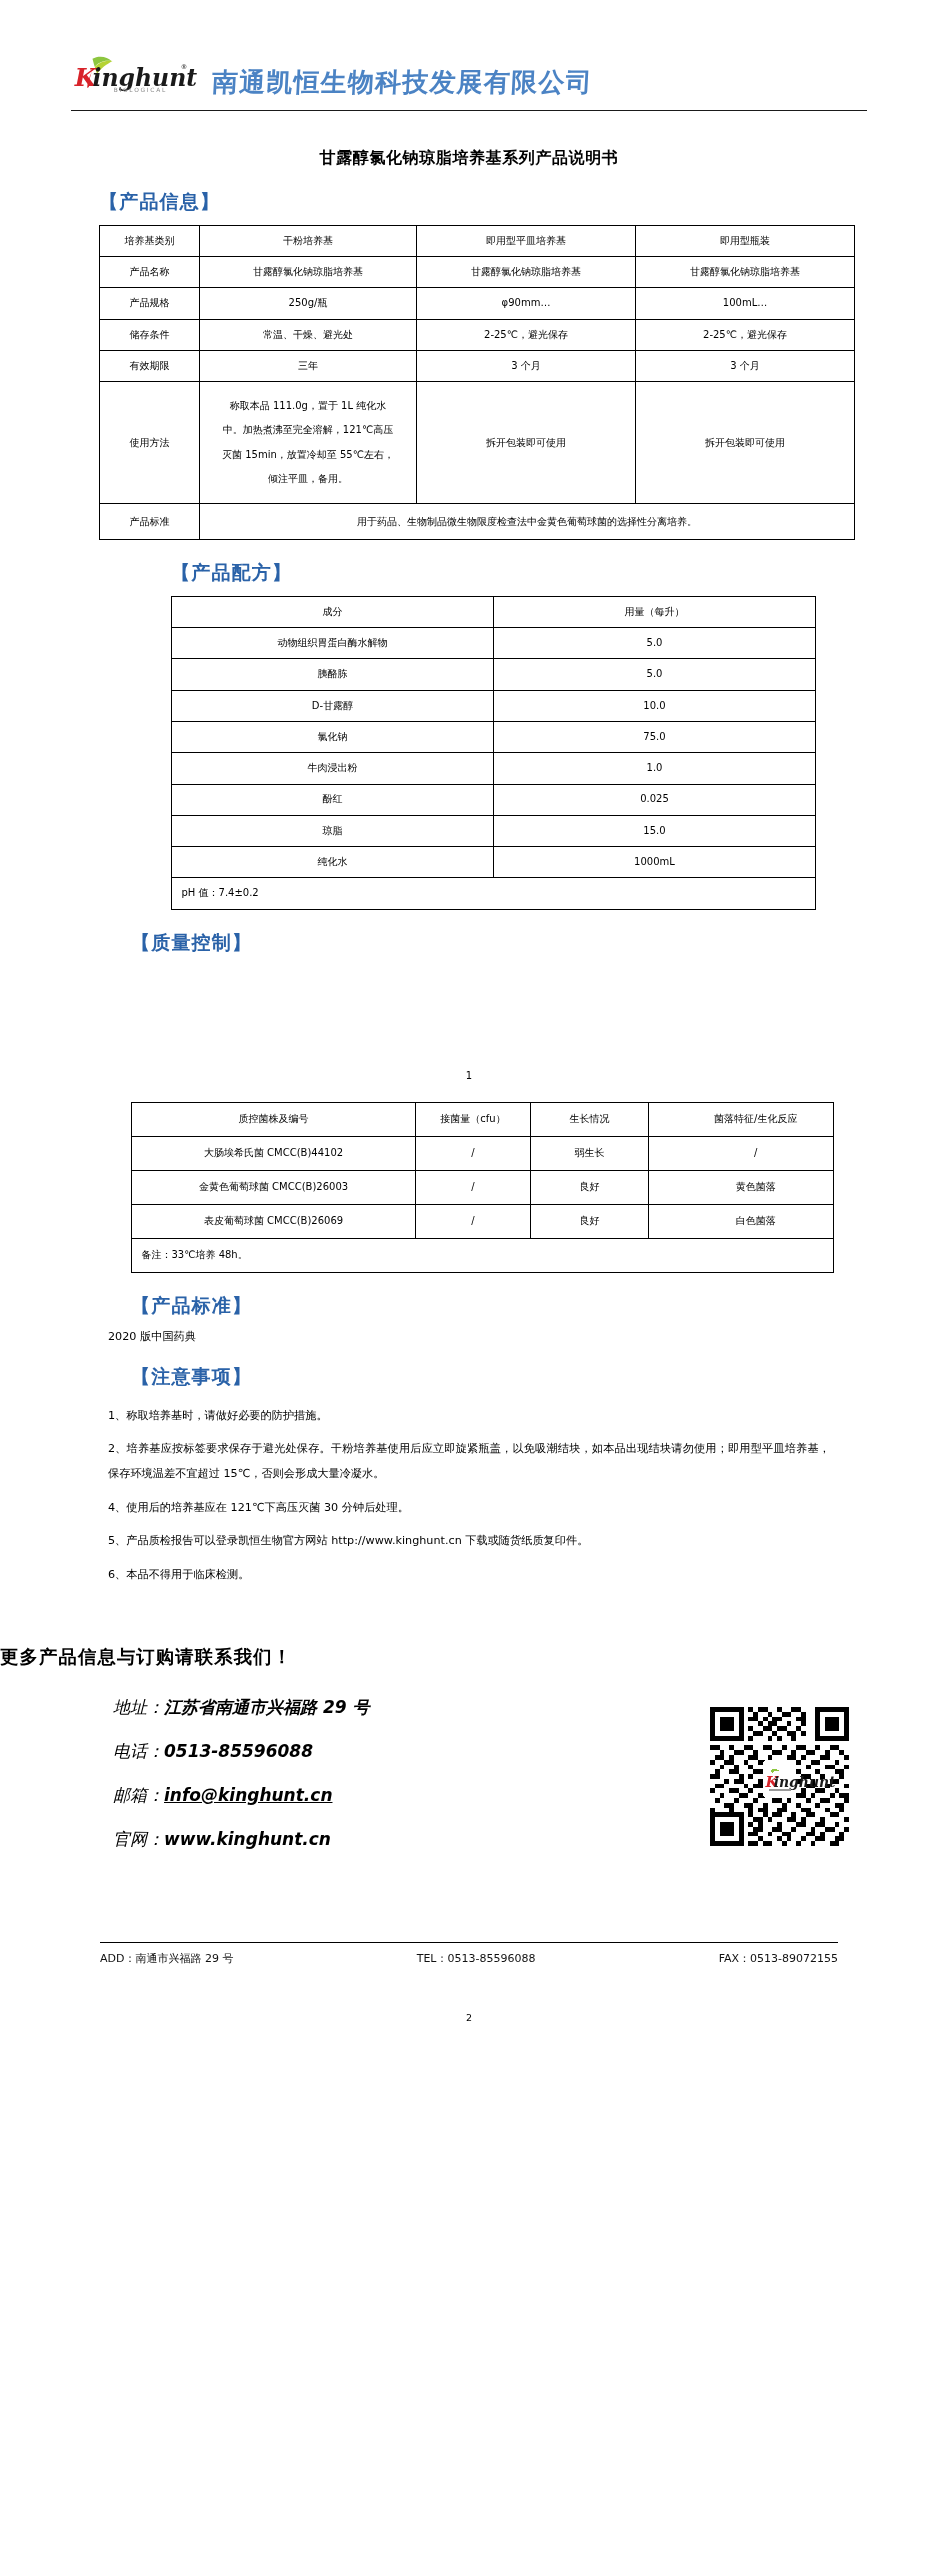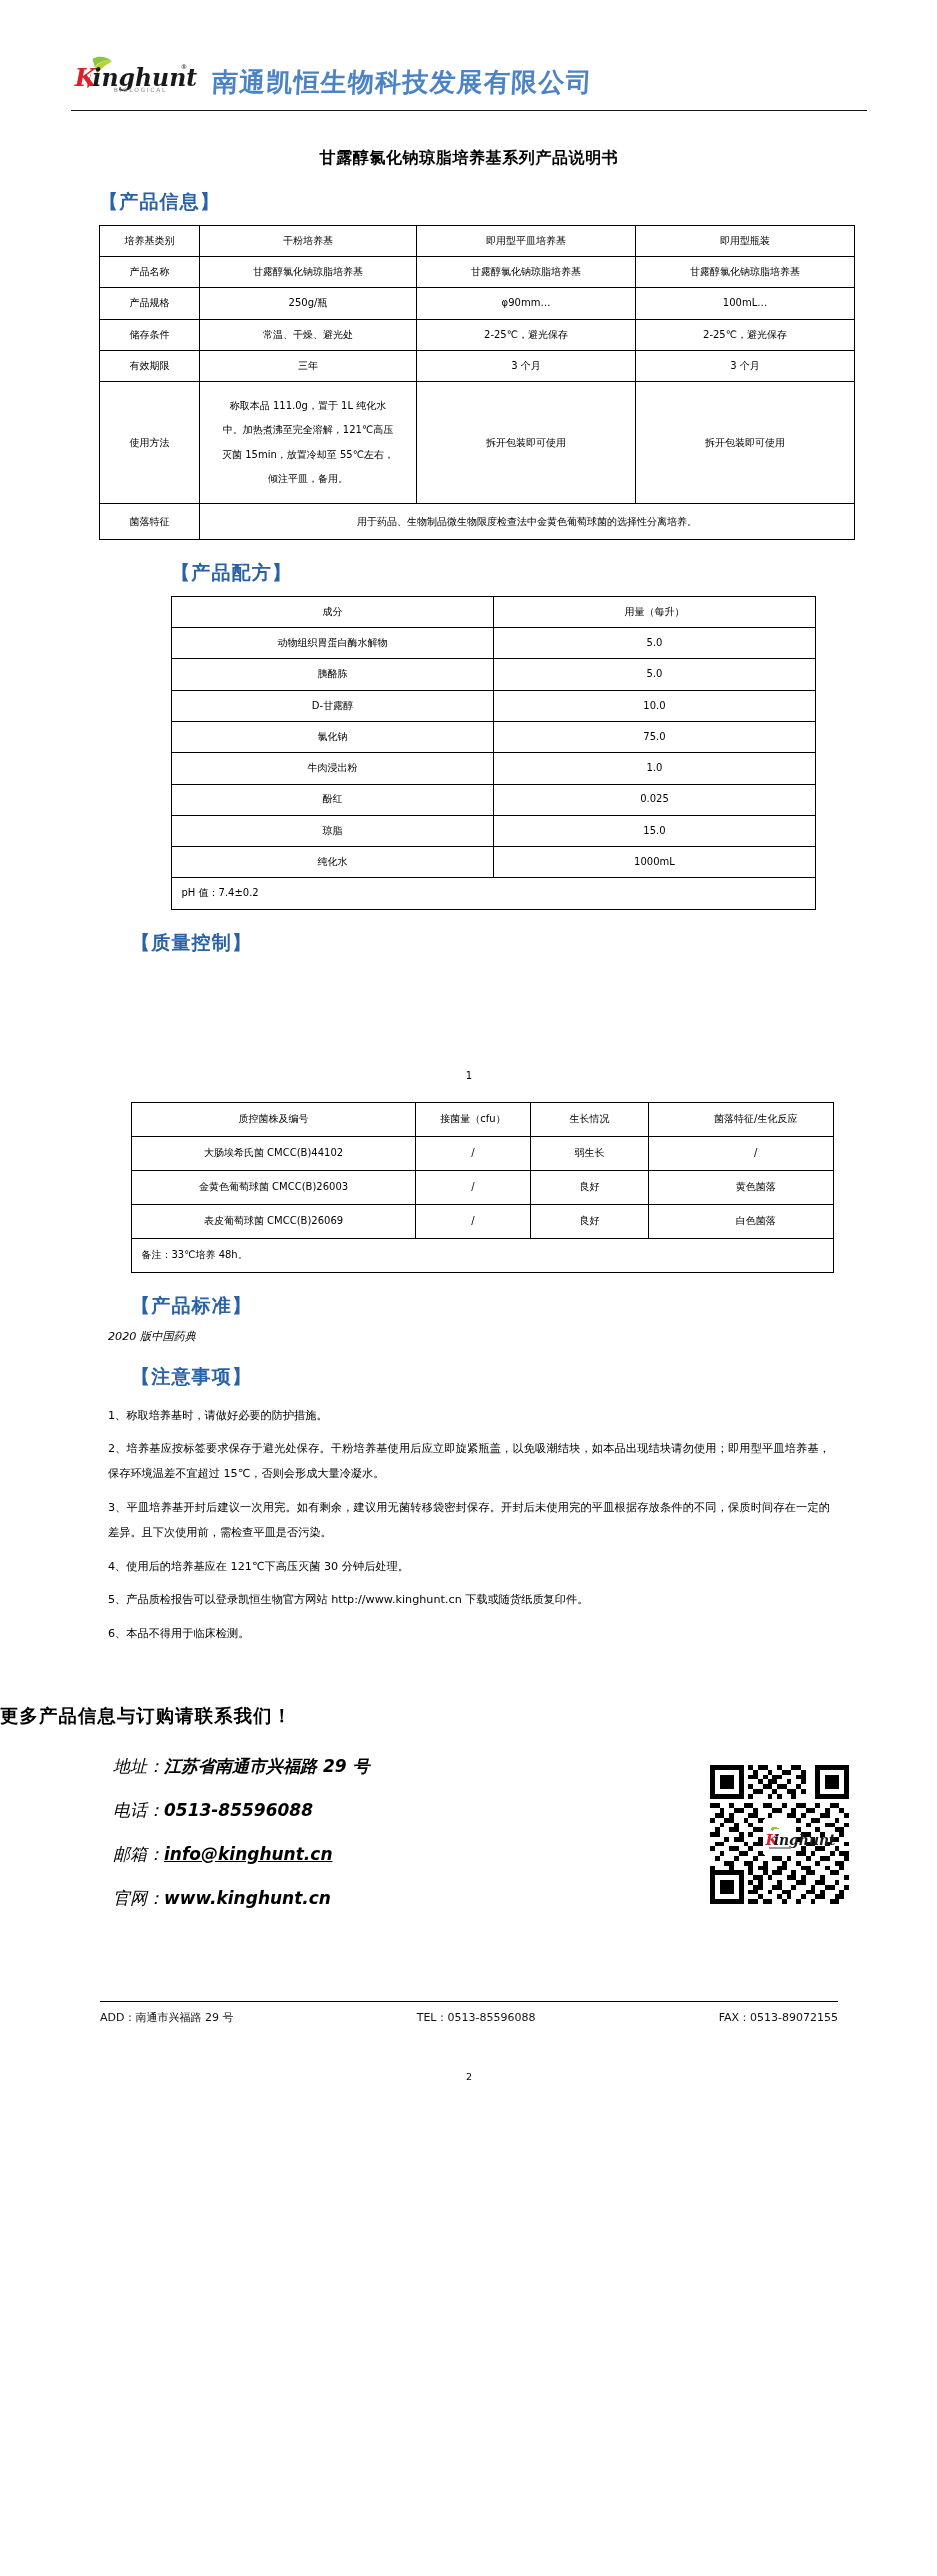--- a/index.html
+++ b/index.html
@@ -109,21 +109,20 @@
     font-family:"DejaVu Sans", sans-serif;
     font-size:10px;
     margin:0 0 21px 0;
   }
 
   
   .std-text {
     font-family:"DejaVu Sans", sans-serif;
     font-size:11.2px;
     margin:8.3px 0 0 108px;
-    font-style:italic;
   }
   .notes { margin:13px 108px 14px 108px; }
   .note-item {
     font-family:"DejaVu Sans", sans-serif;
     font-size:11.2px;
     line-height:2.25;
     margin-bottom:8.3px;
     text-align:justify;
   }
 
@@ -231,21 +230,21 @@
         <td>3 个月</td>
         <td>3 个月</td>
       </tr>
       <tr class="tall">
         <td>使用方法</td>
         <td class="usage-text">称取本品 111.0g，置于 1L 纯化水中。加热煮沸至完全溶解，121℃高压灭菌 15min，放置冷却至 55℃左右，倾注平皿，备用。</td>
         <td>拆开包装即可使用</td>
         <td>拆开包装即可使用</td>
       </tr>
       <tr>
-        <td>菌落特征</td>
+        <td>产品标准</td>
         <td class="purpose" colspan="3">用于药品、生物制品微生物限度检查法中金黄色葡萄球菌的选择性分离培养。</td>
       </tr>
     </tbody>
   </table>
 
   <div class="section-head indent2">【产品配方】</div>
 
   <table class="tbl t-formula">
     <tbody>
       <tr>
@@ -328,21 +327,20 @@
   </table>
 
   <div class="section-head indent3">【产品标准】</div>
   <div class="std-text">2020 版中国药典</div>
 
   <div class="section-head indent3">【注意事项】</div>
 
   <div class="notes">
     <div class="note-item">1、称取培养基时，请做好必要的防护措施。</div>
     <div class="note-item">2、培养基应按标签要求保存于避光处保存。干粉培养基使用后应立即旋紧瓶盖，以免吸潮结块，如本品出现结块请勿使用；即用型平皿培养基，保存环境温差不宜超过 15℃，否则会形成大量冷凝水。</div>
-    <div class="note-item">3、平皿培养基开封后建议一次用完。如有剩余，建议用无菌转移袋密封保存。开封后未使用完的平皿根据存放条件的不同，保质时间存在一定的差异。且下次使用前，需检查平皿是否污染。</div>
     <div class="note-item">4、使用后的培养基应在 121℃下高压灭菌 30 分钟后处理。</div>
     <div class="note-item">5、产品质检报告可以登录凯恒生物官方网站 http://www.kinghunt.cn 下载或随货纸质复印件。</div>
     <div class="note-item">6、本品不得用于临床检测。</div>
   </div>
 
   <div class="contact-title">更多产品信息与订购请联系我们！</div>
 
   <div class="contact-wrap">
     <div class="contact-lines">
       <div class="contact-line">

